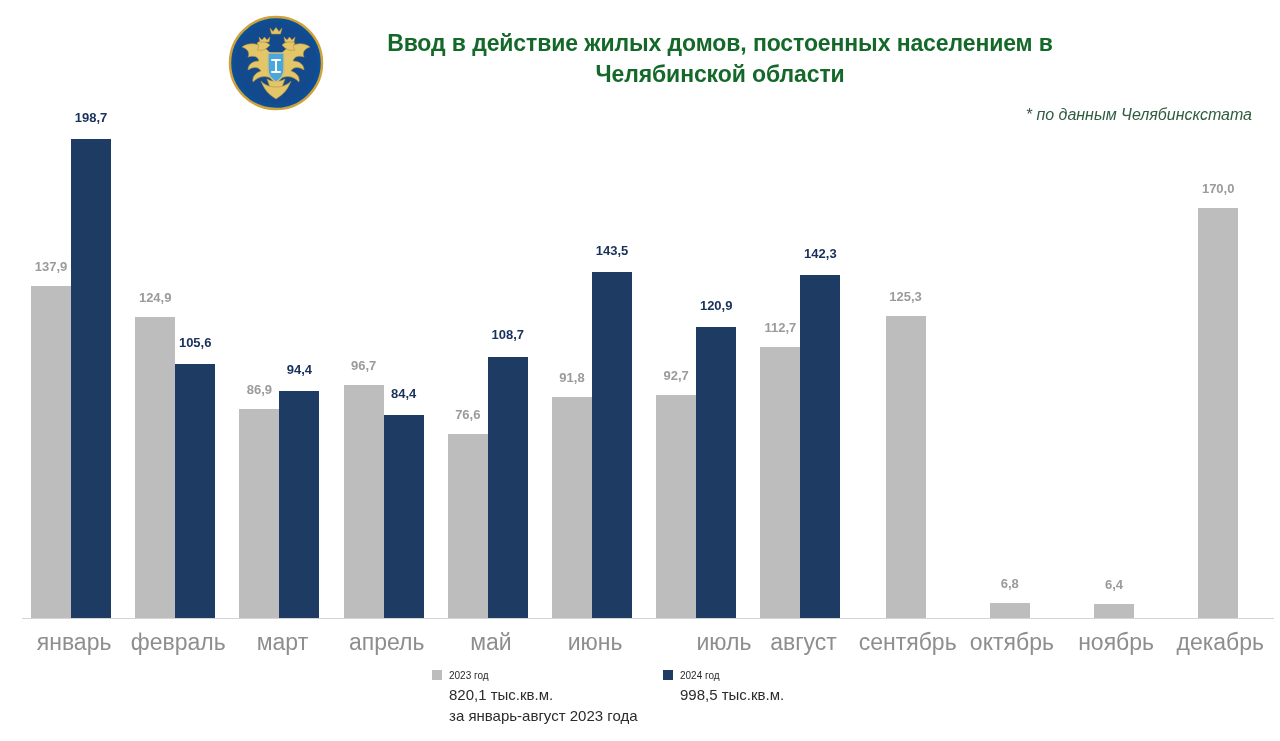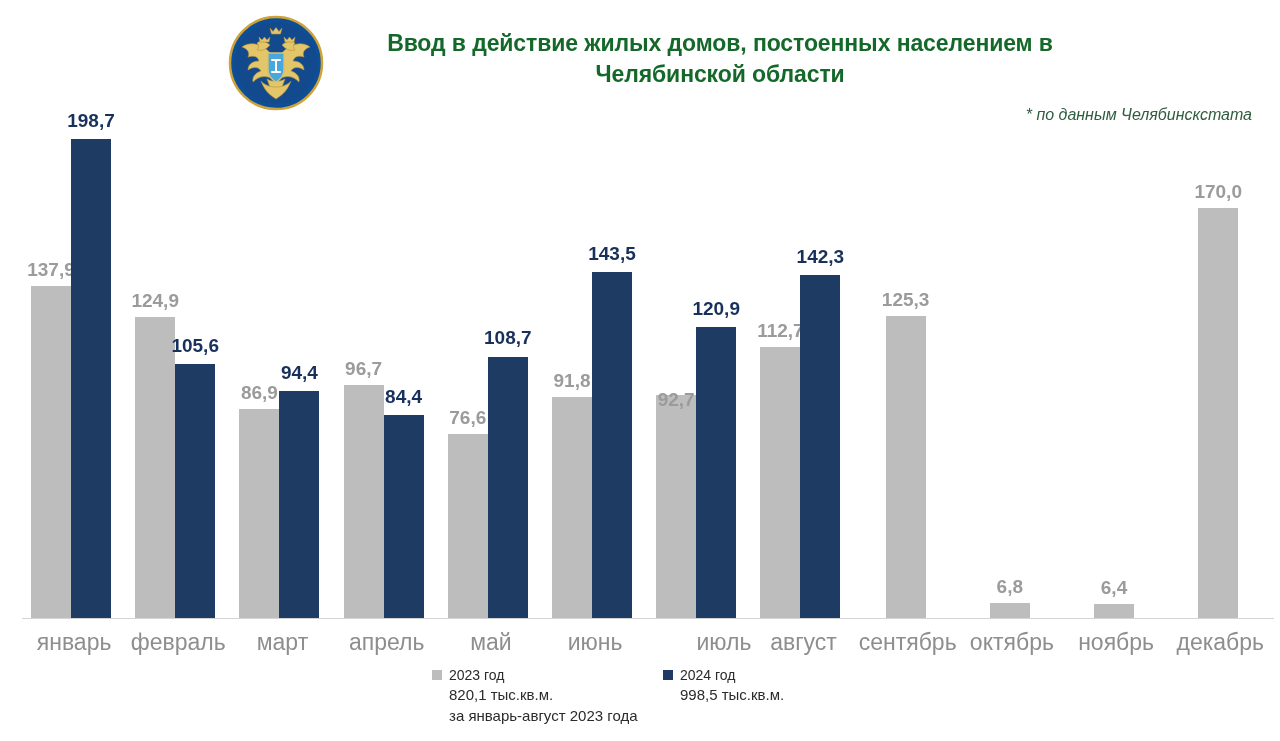--- a/index.html
+++ b/index.html
@@ -68,21 +68,21 @@
   .bar {
     position: absolute;
     bottom: 0;
   }
   .bar.y2023 { background: #bdbdbd; }
   .bar.y2024 { background: #1d3b63; }
   .bar-label {
     position: absolute;
     width: 90px;
     text-align: center;
-    font-size: 19px;
+    font-size: 13px;
     font-weight: bold;
     white-space: nowrap;
   }
   .bar-label.y2023 {
     color: #9b9b9b;
     font-weight: bold;
   }
   .bar-label.y2024 {
     color: #18315c;
   }
@@ -133,21 +133,21 @@
   }
   .legend-swatch {
     width: 10px;
     height: 10px;
     margin-right: 7px;
     flex: none;
   }
   .legend-swatch.y2023 { background: #bdbdbd; }
   .legend-swatch.y2024 { background: #1d3b63; }
   .legend-name {
-    font-size: 14px;
+    font-size: 10px;
     color: #2b2b2b;
     white-space: nowrap;
   }
   .legend-total, .legend-period {
     font-size: 15px;
     color: #2b2b2b;
     white-space: nowrap;
     margin-left: 17px;
     line-height: 21px;
   }
@@ -231,21 +231,21 @@
       <div class="bar-label y2024" style="left: 24px; top: 187.489px;">108,7</div>
     </div>
     <div class="group" style="left: 543px; width: 104.2px;">
       <div class="bar y2023" style="left: 9px; width: 40px; height: 221.697px;"></div>
       <div class="bar-label y2023" style="left: -16px; top: 230.303px;">91,8</div>
       <div class="bar y2024" style="left: 49px; width: 40px; height: 346.553px;"></div>
       <div class="bar-label y2024" style="left: 24px; top: 103.447px;">143,5</div>
     </div>
     <div class="group" style="left: 647.2px; width: 104.2px;">
       <div class="bar y2023" style="left: 9px; width: 40px; height: 223.87px;"></div>
-      <div class="bar-label y2023" style="left: -16px; top: 228.129px; margin-top: 21px;">92,7</div>
+      <div class="bar-label y2023" style="left: -16px; top: 228.129px;">92,7</div>
       <div class="bar y2024" style="left: 49px; width: 40px; height: 291.974px;"></div>
       <div class="bar-label y2024" style="left: 24px; top: 158.026px;">120,9</div>
     </div>
     <div class="group" style="left: 751.4px; width: 104.2px;">
       <div class="bar y2023" style="left: 9px; width: 40px; height: 272.171px;"></div>
       <div class="bar-label y2023" style="left: -16px; top: 179.829px;">112,7</div>
       <div class="bar y2024" style="left: 49px; width: 40px; height: 343.654px;"></div>
       <div class="bar-label y2024" style="left: 24px; top: 106.345px;">142,3</div>
     </div>
     <div class="group" style="left: 855.6px; width: 104.2px;">

